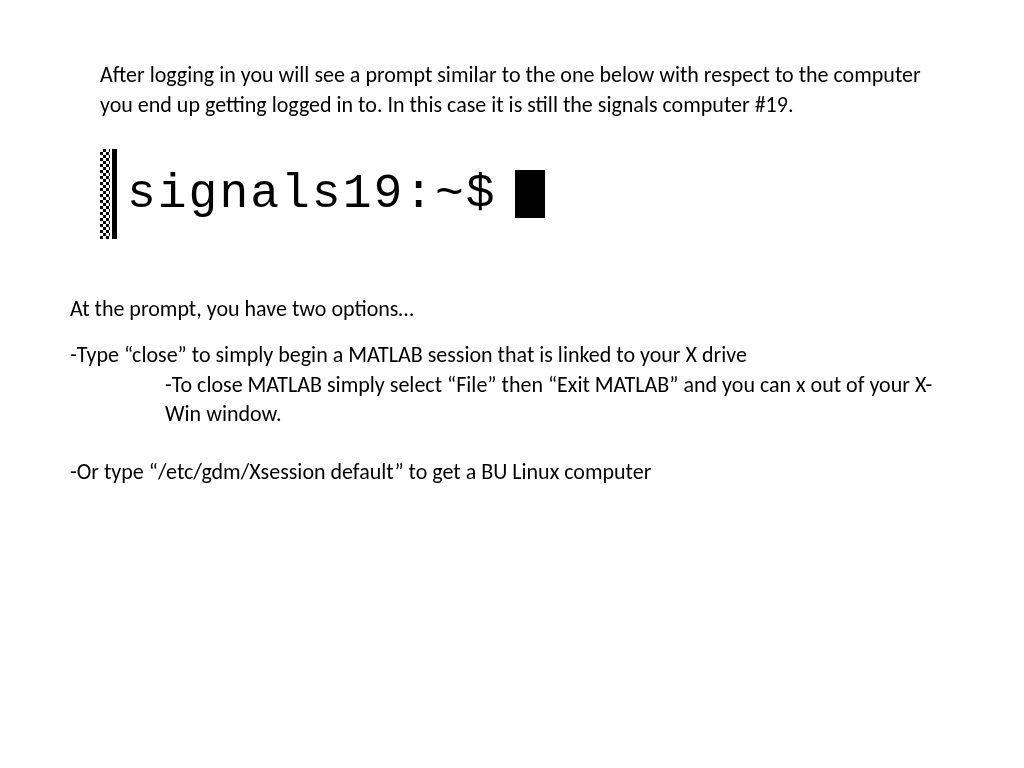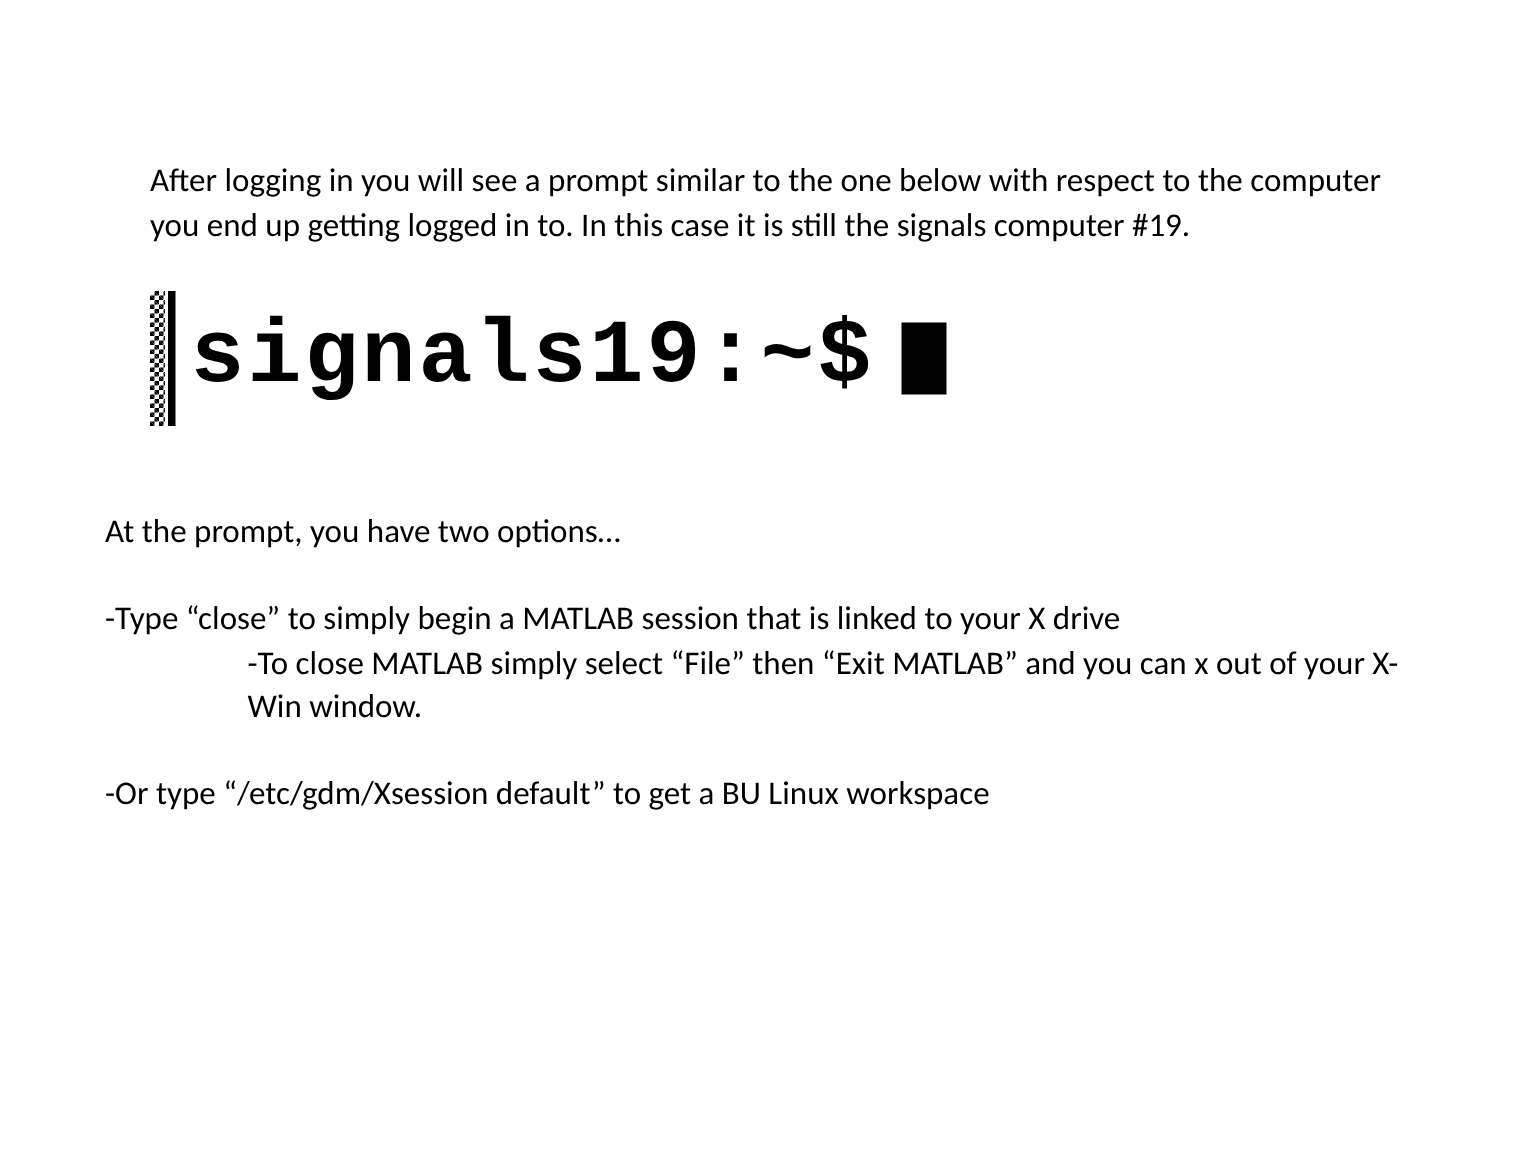--- a/index.html
+++ b/index.html
@@ -7,21 +7,21 @@
       width: 1024px;
       height: 768px;
       background: #ffffff;
       font-family: Calibri, Arial, sans-serif;
       font-size: 22px;
       color: #000000;
       line-height: 1.35;
       overflow: hidden;
     }
     .content {
-      padding: 105px 70px 0 70px;
+      padding: 60px 70px 0 70px;
     }
     .intro {
       padding-left: 30px;
       padding-right: 30px;
       margin-bottom: 30px;
     }
     .terminal {
       display: flex;
       align-items: stretch;
       margin-left: 30px;
@@ -39,37 +39,37 @@
       margin-right: 2px;
     }
     .vbar {
       width: 5px;
       height: 90px;
       background: #000;
       margin-right: 10px;
     }
     .prompt-text {
       font-family: 'Courier New', 'Lucida Console', monospace;
-      font-size: 60px;
-      font-weight: bold;
+      font-size: 48px;
+      font-weight: normal;
       letter-spacing: 2px;
       display: flex;
       align-items: center;
       text-rendering: optimizeSpeed;
       -webkit-font-smoothing: none;
     }
     .cursor-block {
       display: inline-block;
       width: 30px;
       height: 48px;
       background: #000;
       margin-left: 18px;
     }
     .options-intro {
-      margin-bottom: 28px;
+      margin-bottom: 16px;
     }
     .bullet {
       margin-bottom: 0;
     }
     .sub {
       padding-left: 95px;
     }
     .gap {
       height: 28px;
     }
@@ -89,14 +89,14 @@
     </div>
   </div>
 
   <div class="options-intro">At the prompt, you have two options…</div>
 
   <div class="bullet">-Type “close” to simply begin a MATLAB session that is linked to your X drive</div>
   <div class="sub">-To close MATLAB simply select “File” then “Exit MATLAB” and you can x out of your X-Win window.</div>
 
   <div class="gap"></div>
 
-  <div class="bullet">-Or type “/etc/gdm/Xsession default” to get a BU Linux workspace</div>
+  <div class="bullet">-Or type “/etc/gdm/Xsession default” to get a BU Linux computer</div>
 </div>
 
 </body></html>

